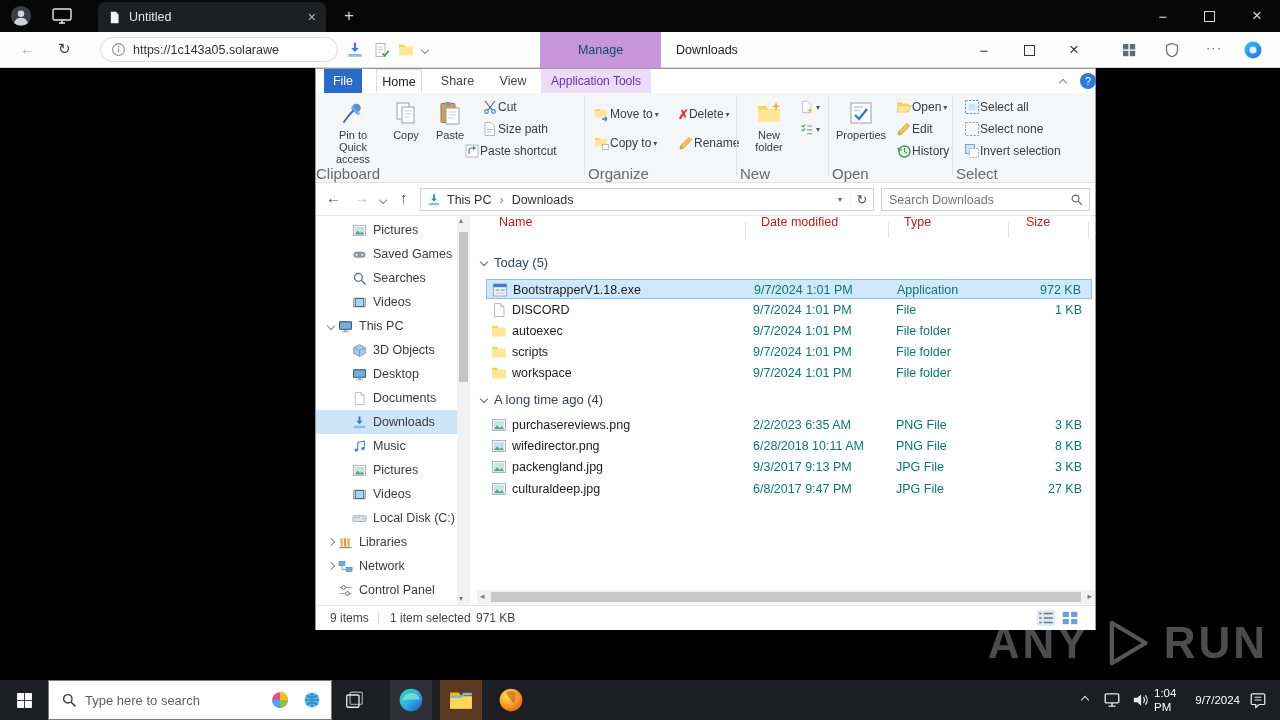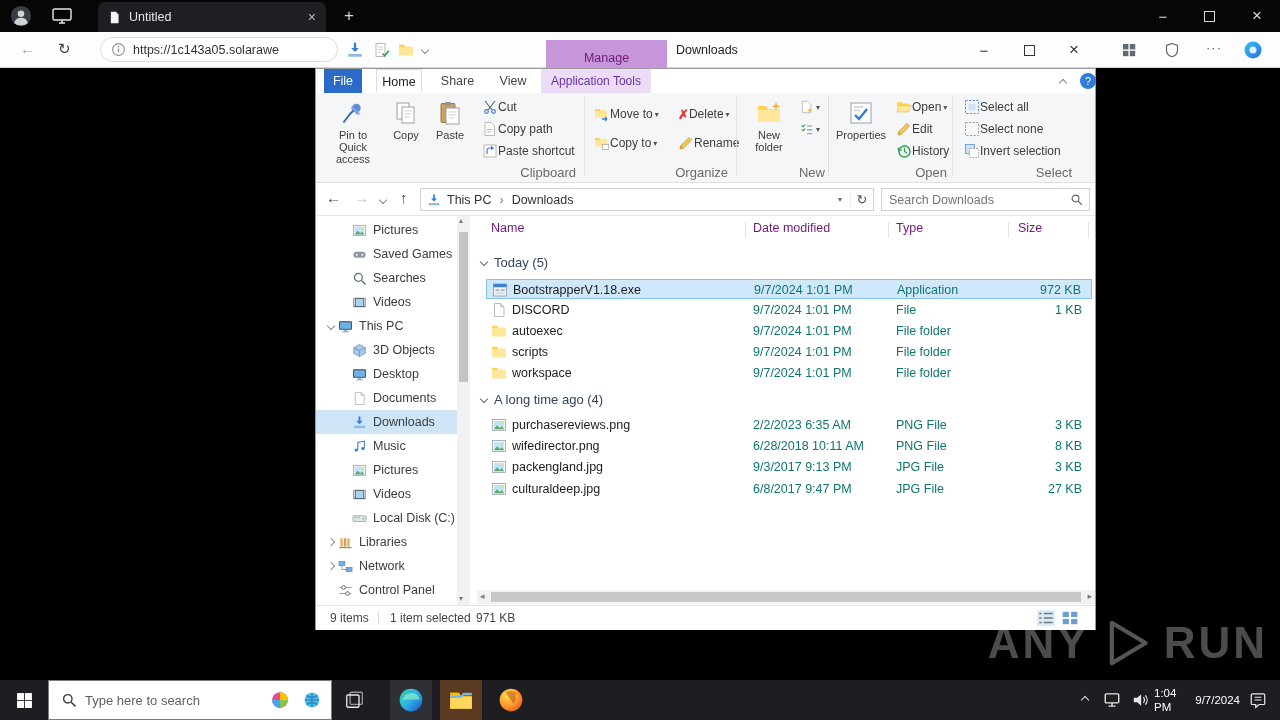--- a/index.html
+++ b/index.html
@@ -15,51 +15,51 @@
   .chev.up{transform:rotate(-135deg);}
   
   #topbar{position:absolute;left:0;top:0;width:1280px;height:32px;background:#060607;}
   #topbar .wctl{position:absolute;top:0;height:32px;width:34px;display:flex;align-items:center;justify-content:center;color:#d8d8d8;font-size:15px;}
   #tab{position:absolute;left:98px;top:2px;width:228px;height:30px;background:#1d1f23;border-radius:7px 7px 0 0;display:flex;align-items:center;padding:0 10px;box-sizing:border-box;color:#e6e6e6;font-size:12.5px;gap:8px;}
   #tab .close{margin-left:auto;color:#bdbdbd;font-size:14px;}
   
   #bar2{position:absolute;left:0;top:32px;width:1280px;height:36px;background:#fdfdfd;border-bottom:1px solid #d6d6d6;box-sizing:border-box;}
   #urlbox{position:absolute;left:100px;top:5px;width:238px;height:25px;border:1px solid #dcdcdc;border-radius:13px;background:#fff;display:flex;align-items:center;gap:7px;padding:0 10px;box-sizing:border-box;font-size:12.5px;color:#333;}
   .b2btn{position:absolute;top:8px;color:#444;font-size:15px;}
-  #manageblk{position:absolute;left:540px;top:8px;width:121px;height:36px;background:#c795da;display:flex;align-items:center;justify-content:center;font-size:12.5px;color:#701a75;margin-left:6px;}
+  #manageblk{position:absolute;left:540px;top:0;width:121px;height:36px;background:#c795da;display:flex;align-items:center;justify-content:center;font-size:12.5px;color:#0c4a6e;}
   #exp-title{position:absolute;left:676px;top:0;height:36px;line-height:36px;font-size:12.5px;color:#222;}
   .ewctl{position:absolute;top:0;height:36px;width:32px;display:flex;align-items:center;justify-content:center;color:#333;font-size:15px;}
   .sq{display:inline-block;width:9px;height:9px;border:1.2px solid currentColor;}
   
   #ew{position:absolute;left:315px;top:68px;width:781px;height:562px;background:#fff;border:1px solid #9a9a9a;box-sizing:border-box;z-index:2;}
   .etab{position:absolute;top:0;height:24px;line-height:24px;text-align:center;font-size:12.5px;color:#444;}
   #ribbon{position:absolute;left:0;top:24px;width:779px;height:90px;background:#f5f6f7;border-bottom:1px solid #e0e0e0;box-sizing:border-box;}
   .vsep{position:absolute;top:3px;height:80px;width:1px;background:#e2e2e2;}
   .rlg{position:absolute;top:4px;height:64px;display:flex;flex-direction:column;align-items:center;font-size:11px;color:#3c3c3c;text-align:center;line-height:12px;}
   .rlg .ic26{margin:3px 0 3px;}
   .rsm{position:absolute;display:flex;align-items:center;height:20px;font-size:12px;color:#3c3c3c;white-space:nowrap;}
-  .rlabel{position:absolute;top:72px;height:14px;font-size:13px;color:#6a6a6a;text-align:right;}
+  .rlabel{position:absolute;top:72px;height:14px;font-size:15px;color:#6a6a6a;text-align:left;}
   .darr{color:#555;font-size:8px;margin-left:2px;}
   
   #navrow{position:absolute;left:0;top:114px;width:779px;height:33px;background:#fff;border-bottom:1px solid #e8e8e8;box-sizing:border-box;}
   .navbtn{position:absolute;top:6px;font-size:15px;color:#4a4a4a;}
   #addrbox{position:absolute;left:104px;top:5px;width:454px;height:23px;border:1px solid #d0d0d0;display:flex;align-items:center;box-sizing:border-box;font-size:12.5px;color:#333;}
   #searchbox{position:absolute;left:565px;top:5px;width:209px;height:23px;border:1px solid #d0d0d0;box-sizing:border-box;display:flex;align-items:center;}
   #searchbox input{border:none;outline:none;background:transparent;flex:1;font-family:inherit;font-size:12.5px;color:#757575;padding:0 4px 0 7px;}
   
   #navpane{position:absolute;left:0;top:147px;width:155px;height:389px;background:#fff;overflow:hidden;}
   .nav-item{position:absolute;left:0;width:141px;height:24px;display:flex;align-items:center;font-size:12.5px;color:#3c3c3c;box-sizing:border-box;white-space:nowrap;}
   .nav-item .ic{width:15px;height:15px;margin-right:6px;}
   .nav-item.lvl1{padding-left:8px;}
   .nav-item.lvl1 .tw{width:14px;display:flex;justify-content:center;flex:0 0 auto;}
   .nav-item.lvl2{padding-left:36px;}
   .nav-item.sel{background:#cde5f7;}
   #navsb{position:absolute;left:141px;top:147px;width:13px;height:389px;background:#f2f2f2;color:#7a7a7a;}
   
-  .chead{position:absolute;top:148px;height:22px;line-height:22px;font-size:12.5px;color:#701a75;white-space:nowrap;}
+  .chead{position:absolute;top:142px;height:22px;line-height:22px;font-size:12.5px;color:#b91c1c;white-space:nowrap;margin-left:8px;}
   .hsep{position:absolute;top:153px;height:16px;width:1px;background:#e4e4e4;}
   .ghead{position:absolute;left:165px;height:20px;display:flex;align-items:center;gap:7px;font-size:13px;color:#35435c;}
   .frow{position:absolute;left:170px;width:606px;height:20px;}
   .frow.sel{background:#cfe8fc;border:1px solid #86c2ec;box-sizing:border-box;}
   .fcell{position:absolute;top:0;height:20px;line-height:20px;font-size:12.5px;color:#0f766e;white-space:nowrap;}
   .ficon{position:absolute;left:5px;top:2px;}
   .fname{left:26px;color:#1c1c1c;}
   .fdate{left:267px;}
   .ftype{left:410px;}
   .fsize{right:10px;text-align:right;}
@@ -249,23 +249,23 @@
           </i>
         <span>Cut</span>
       </div>
       <div class="rsm" style="left:166px;top:26px">
         <i class="ic">
             <svg viewBox="0 0 16 16">
               <path d="M3 1.5h6L12.5 5v9.5H3z" fill="#fff" stroke="#a9a9a9" stroke-width=".8"></path>
               <path d="M5 8.5h6M5 11h4" stroke="#9fc0e8" stroke-width="1"></path>
             </svg>
           </i>
-        <span>Copy path</span>
-      </div>
-      <div class="rsm" style="left:166px;top:48px">
+        <span>Size path</span>
+      </div>
+      <div class="rsm" style="left:148px;top:48px">
         <i class="ic">
             <svg viewBox="0 0 16 16">
               <rect x="2" y="2" width="12" height="12" fill="#fff" stroke="#a9a9a9" stroke-width=".8"></rect>
               <path d="M5 11V7.5C5 6 6 5 7.5 5H10" stroke="#3f7fd4" stroke-width="1.2" fill="none"></path>
               <path d="M9 2.8L12.2 5 9 7.2z" fill="#3f7fd4"></path>
             </svg>
           </i>
         <span>Paste shortcut</span>
       </div>
       <div class="rlabel" style="left:0;width:260px">Clipboard</div>

